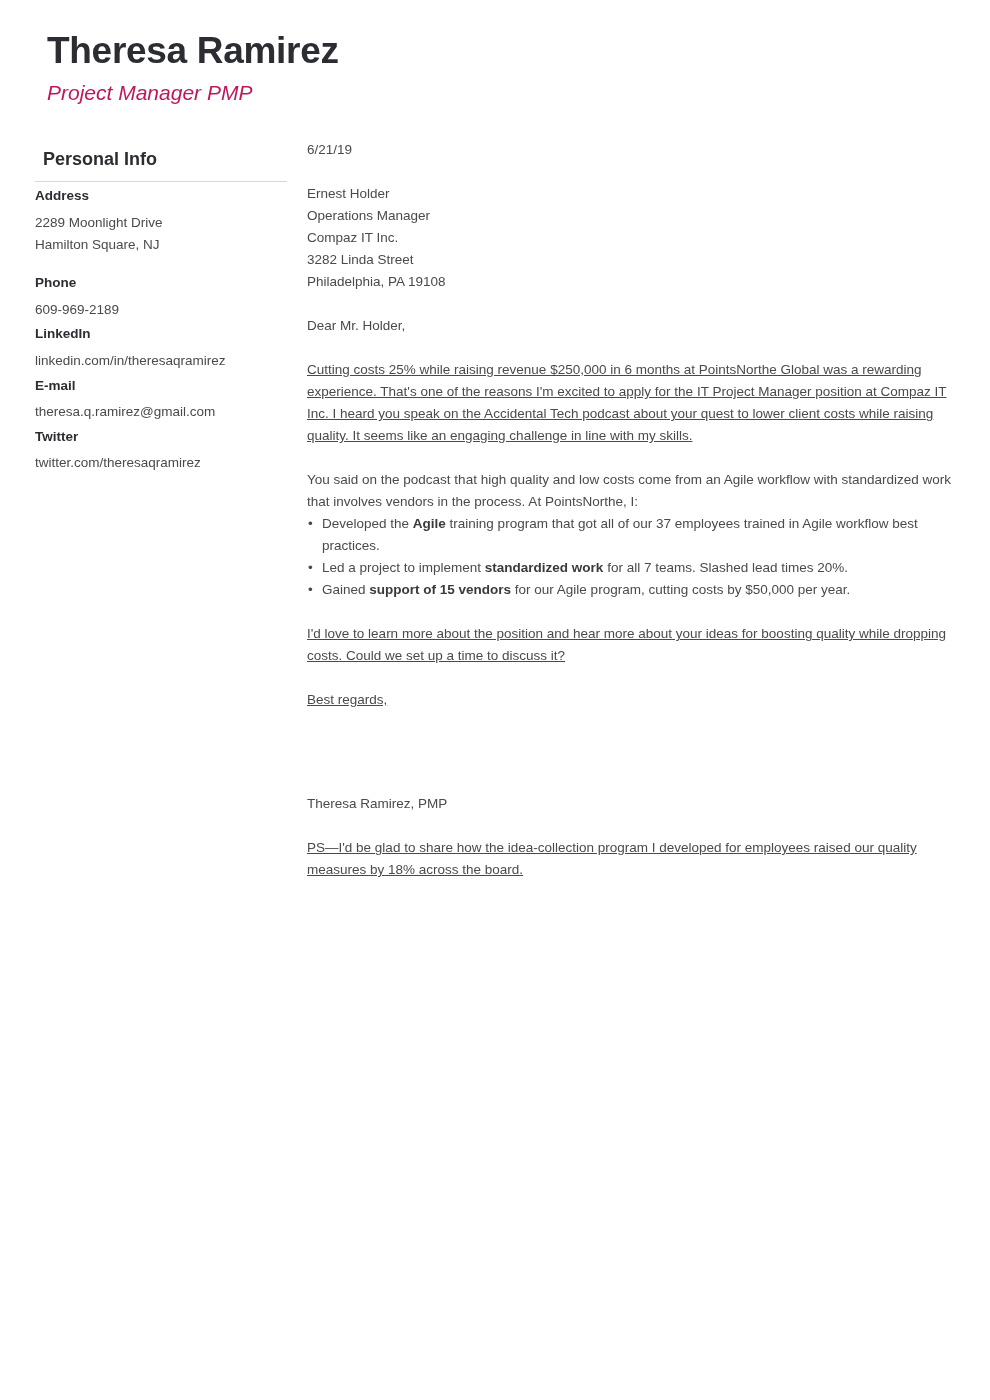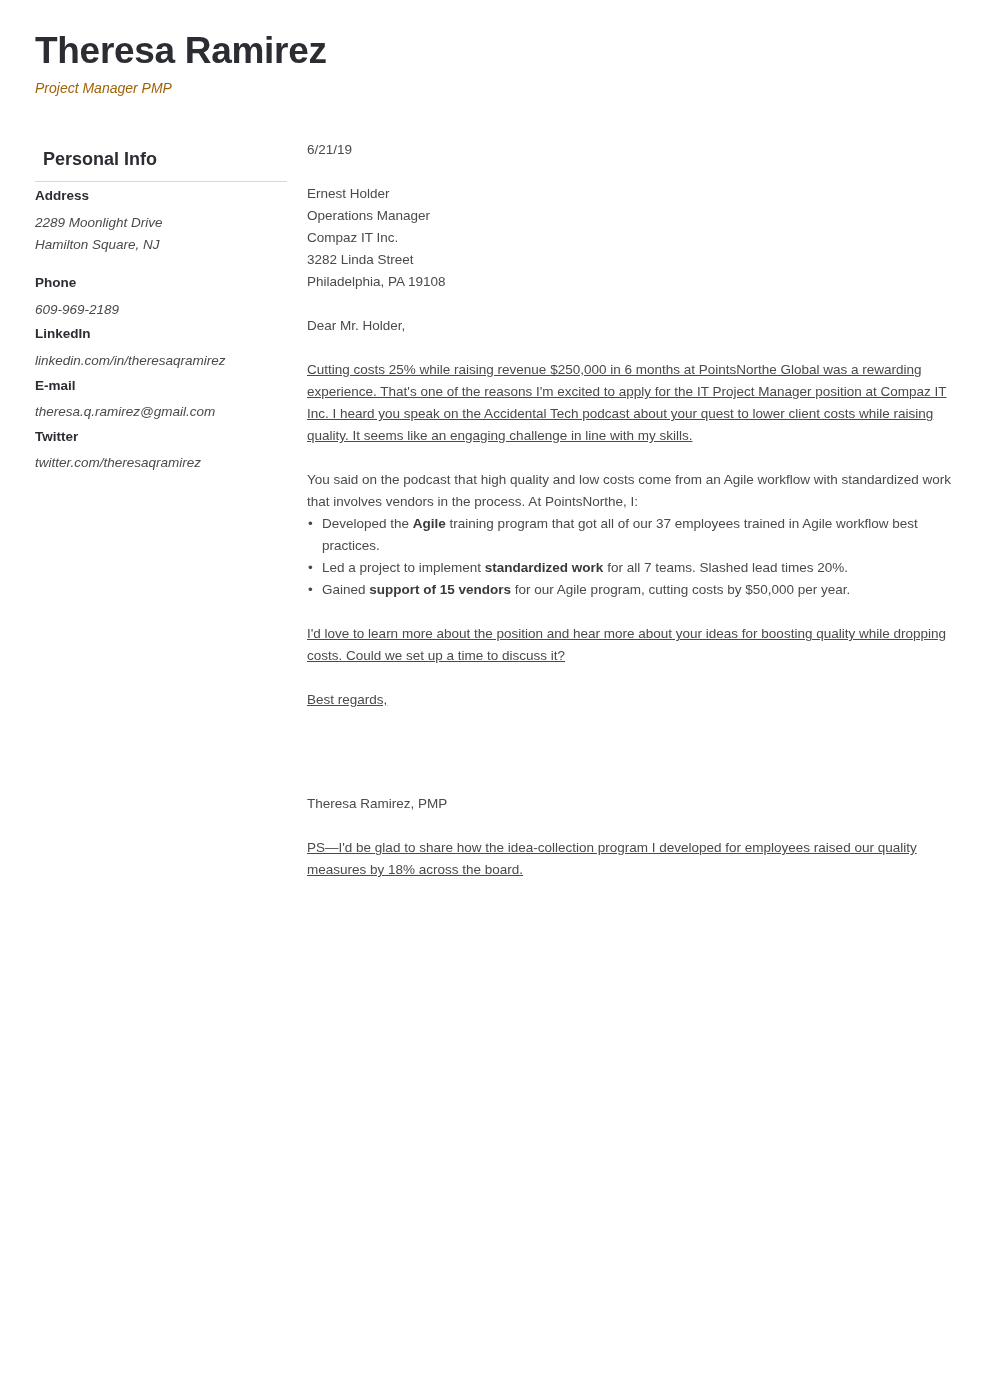--- a/index.html
+++ b/index.html
@@ -19,36 +19,36 @@
     width: 990px;
     height: 1400px;
     background: #ffffff;
     box-sizing: border-box;
     overflow: hidden;
   }
 
   
   .header {
     position: absolute;
-    left: 35px;
+    left: 47px;
     top: 30px;
     width: 900px;
   }
   .cand-name {
     font-size: 37px;
     font-weight: bold;
     color: #2b2d33;
     letter-spacing: -0.3px;
     line-height: 1.12;
     margin: 0;
   }
   .cand-title {
-    font-size: 14px;
+    font-size: 21px;
     font-style: italic;
-    color: #a16207;
+    color: #be185d;
     line-height: 1.3;
     margin: 8px 0 0 0;
     font-weight: normal;
   }
 
   
   .sidebar {
     position: absolute;
     left: 35px;
     top: 140px;
@@ -79,21 +79,20 @@
     color: #2b2d33;
     line-height: 1.5;
     margin: 0 0 5px 0;
   }
   .info-value {
     font-size: 13.5px;
     color: #4a4a4a;
     line-height: 1.62;
     margin: 0;
     word-break: break-word;
-    font-style: italic;
   }
 
   
   .letter {
     position: absolute;
     left: 307px;
     top: 139px;
     width: 650px;
   }
   .letter p {

